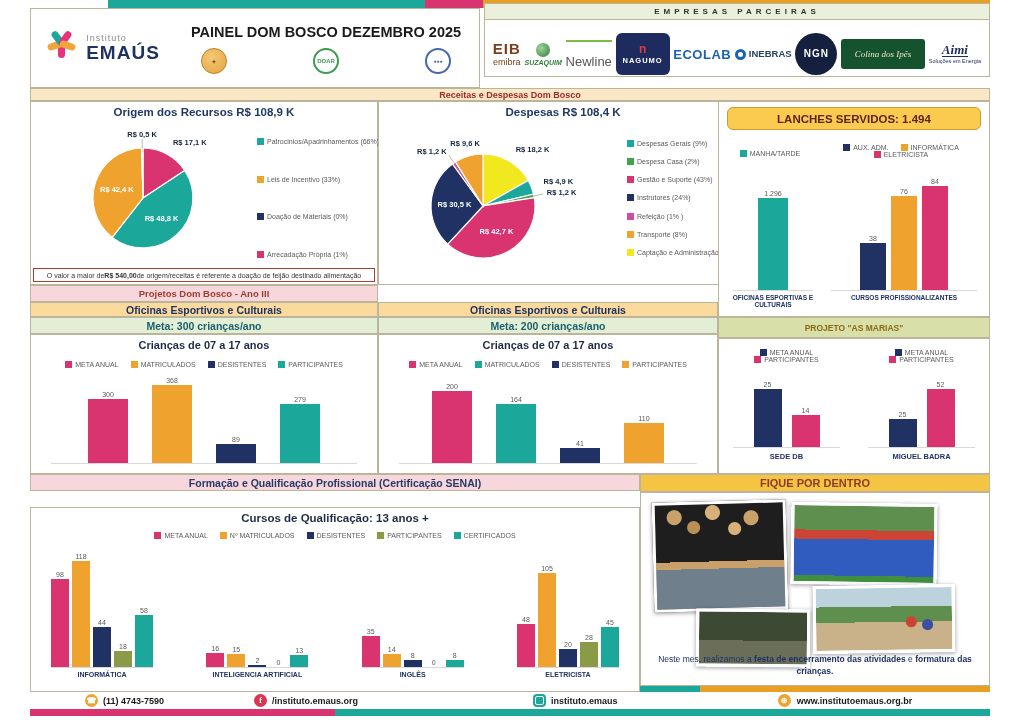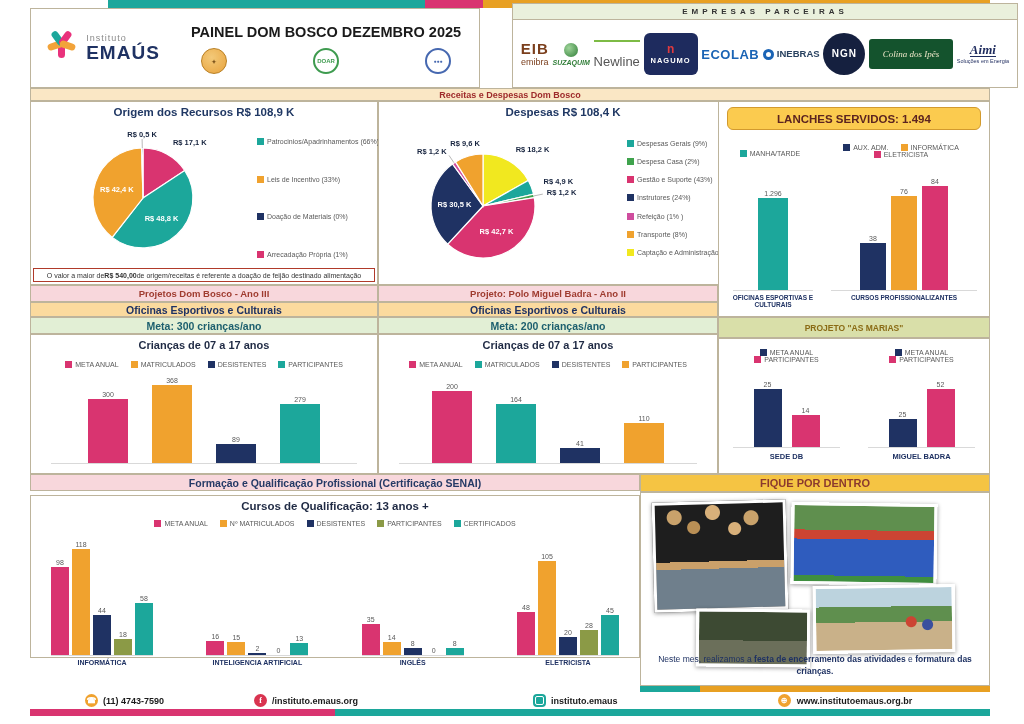--- a/index.html
+++ b/index.html
@@ -27,21 +27,21 @@
   .brandtop{font-size:9px;color:#8a8a8a;letter-spacing:1px;}
   .brandname{font-size:19px;font-weight:bold;color:#1F3263;letter-spacing:1px;}
   .titleblock{flex:1;display:flex;flex-direction:column;align-items:center;}
   .mainTitle{font-size:14.5px;font-weight:bold;color:#1a1a1a;margin-top:2px;}
   .seals{display:flex;width:250px;justify-content:space-between;margin-top:8px;}
   .seal{width:26px;height:26px;border-radius:50%;box-sizing:border-box;display:flex;align-items:center;justify-content:center;font-size:6px;font-weight:bold;}
   .seal1{background:radial-gradient(circle at 40% 35%,#f3c979,#E8A33D);border:1px solid #b97f22;color:#7a521a;}
   .seal2{background:#fff;border:2px solid #3E9B4F;color:#3E9B4F;}
   .seal3{background:#fff;border:2px solid #4668B0;color:#4668B0;font-size:5px;}
   
-  #partnersBox{left:512px;top:3px;width:506px;height:85px;}
+  #partnersBox{left:484px;top:3px;width:506px;height:74px;}
   .ptitle{height:15px;background:#EAF0DC;border-bottom:1px solid #bdb49c;display:flex;align-items:center;justify-content:center;
           font-size:8px;font-weight:bold;letter-spacing:4px;color:#333;}
   .plogos{height:68px;display:flex;align-items:center;justify-content:space-around;padding:0 6px;}
   .plogo{display:flex;flex-direction:column;align-items:center;line-height:1;}
   .lg-emibra .mark{font-size:15px;font-weight:bold;color:#7B3F1D;letter-spacing:1px;}
   .lg-emibra .nm{font-size:9px;color:#7B3F1D;margin-top:2px;}
   .lg-suza .dot{width:14px;height:14px;border-radius:50%;background:radial-gradient(circle at 35% 35%,#9fd49a,#2f7d37);margin-bottom:2px;}
   .lg-suza .nm{font-size:7px;font-weight:bold;color:#2f7d37;font-style:italic;}
   .lg-newline .nm{font-size:13px;color:#555;border-top:2px solid #7DBB45;padding-top:13px;}
   .lg-nagumo{background:#1E2B5E;border-radius:6px;width:54px;height:42px;justify-content:center;}
@@ -84,21 +84,21 @@
   .barrow{display:flex;align-items:flex-end;justify-content:center;gap:var(--gap,14px);width:100%;}
   .barcol{display:flex;flex-direction:column;align-items:center;}
   .bval{font-size:7px;color:#595959;margin-bottom:1px;}
   .cat{position:absolute;text-align:center;font-size:6.5px;font-weight:bold;color:#1F3263;line-height:1.15;}
   
   #pDb{left:30px;top:334px;width:348px;height:140px;}
   #pMb{left:378px;top:334px;width:340px;height:140px;}
   #pMarias{left:718px;top:338px;width:272px;height:136px;display:flex;}
   .mhalf{position:relative;width:50%;height:100%;}
   
-  #pSenai{left:30px;top:495px;width:610px;height:163px;}
+  #pSenai{left:30px;top:507px;width:610px;height:185px;}
   .sgroups{position:absolute;left:20px;right:20px;top:46px;height:124px;display:flex;justify-content:space-between;align-items:flex-end;}
   .sgroup{display:flex;flex-direction:column;align-items:center;}
   .sgroup .barrow{border-bottom:1px solid #d9d9d9;}
   .scat{font-size:7px;font-weight:bold;color:#1F3263;margin-top:3px;}
   
   #pFique{left:640px;top:492px;width:350px;height:194px;}
   .photo{position:absolute;background:#888;border:3px solid #fff;box-shadow:0 1px 4px rgba(0,0,0,.4);}
   #ph1{left:12px;top:8px;width:128px;height:104px;transform:rotate(-1.5deg);
        background:linear-gradient(#1e1e1e 0 55%,#caa06a 55% 62%,#6f7f8c 62% 100%),#222;}
   #ph1:before{content:"";position:absolute;inset:0;background:
@@ -294,21 +294,20 @@
           </div>
         </div>
       </div>
     <div class="cat" style="left:112px;top:192px;width:146px">CURSOS PROFISSIONALIZANTES</div>
   </div>
 
   <div class="band pinkband" style="left:30px;top:285px;width:348px;height:17px">Projetos Dom Bosco - Ano III</div>
   <div class="band orangeband" style="left:30px;top:302px;width:348px;height:15px">Oficinas Esportivos e Culturais</div>
   <div class="band greenband" style="left:30px;top:317px;width:348px;height:17px">Meta: 300 crianças/ano</div>
 
-  <div class="band pinkband" style="left:378px;top:285px;width:340px;height:17px">Projeto: Polo Miguel Badra - Ano II</div>
   <div class="band orangeband" style="left:378px;top:302px;width:340px;height:15px">Oficinas Esportivos e Culturais</div>
   <div class="band greenband" style="left:378px;top:317px;width:340px;height:17px">Meta: 200 crianças/ano</div>
 
   <div class="band" id="mariasBand" style="left:718px;top:317px;width:272px;height:21px">PROJETO "AS MARIAS"</div>
 
   <div class="panel" id="pDb">
     <div class="ctitle" style="font-size:11px;color:#1F2A44">Crianças de 07 a 17 anos</div>
     <div class="legendrow" style="left:0;right:0;top:26px">
         <span class="lg"><i style="background:#D93470"></i>META ANUAL</span>
         <span class="lg"><i style="background:#F0A22E"></i>MATRICULADOS</span>

